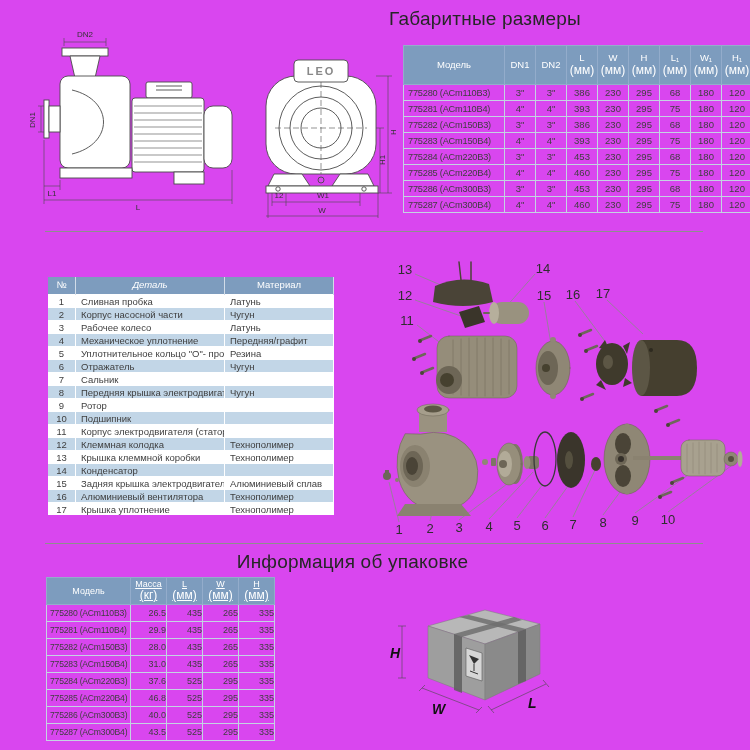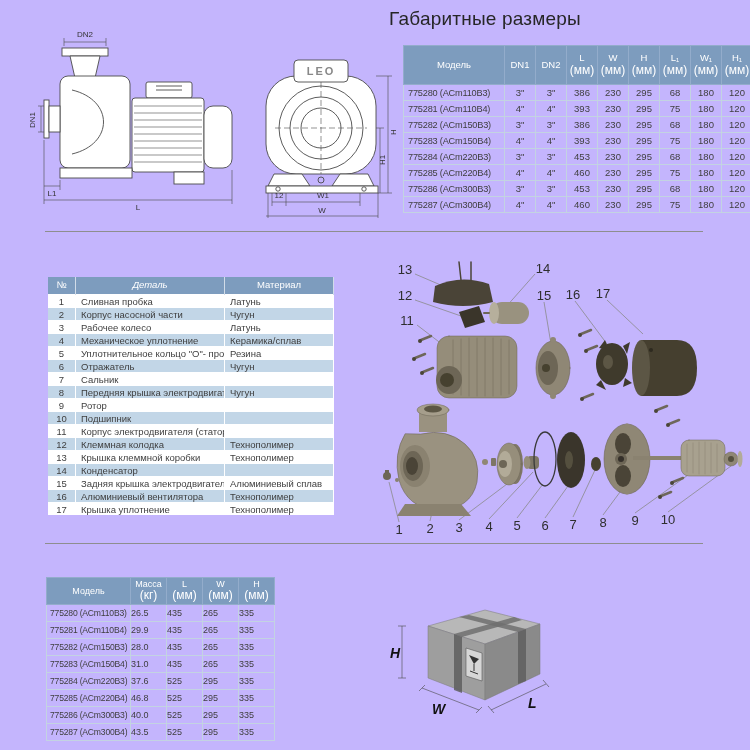--- a/index.html
+++ b/index.html
@@ -1,16 +1,16 @@
 <!DOCTYPE html>
 <html><head>
 <meta charset="utf-8">
 <style>
   html,body{margin:0;padding:0;background:#fff;}
-  .page{position:relative;width:750px;height:750px;background:#c4b5fd;overflow:hidden;
+  .page{position:relative;width:750px;height:750px;background:#d946ef;overflow:hidden;
         font-family:"Liberation Sans",sans-serif;color:#3e3e3e;}
   .section-title{position:absolute;text-align:center;font-size:19px;color:#262626;letter-spacing:.2px;}
   .divider{position:absolute;left:45px;width:658px;height:1px;background:#8e8e8e;}
 
   table{border-collapse:collapse;table-layout:fixed;}
   th{font-weight:normal;background:#7d9cbe;color:#fff;vertical-align:middle;}
   .th-top{line-height:1.15;}
   .th-sub{font-size:12px;line-height:1.1;}
 
   .dim-table{position:absolute;left:403px;top:45px;width:322px;font-size:9.5px;}
@@ -26,24 +26,24 @@
                   white-space:nowrap;overflow:hidden;}
   .parts-table td:first-child{text-align:center;padding:0;}
   .parts-table tbody tr:nth-child(even){background:#c2d6e7;}
   .parts-table tbody tr:nth-child(odd){background:#fff;}
   .parts-table th:nth-child(1){width:25px;}
   .parts-table th:nth-child(2){width:146px;font-style:italic;}
   .parts-table th:nth-child(3){width:106px;}
 
   .pack-table{position:absolute;left:46px;top:577px;width:213px;font-size:9px;}
   .pack-table th{border:1px solid #93accb;height:22px;font-size:9px;}
-  .pack-table td{border:1px solid #c3d3e2;height:16px;text-align:left;padding:0;}
+  .pack-table td{border:1px solid #c3d3e2;height:16px;text-align:right;padding:0;}
   .pack-table td:first-child{text-align:left;padding-left:3px;font-size:8.6px;letter-spacing:-.2px;}
   .pack-table th:nth-child(1){width:81px;}
-  .pack-table th:nth-child(n+2){width:33px;}
+  .pack-table th:nth-child(n+2){width:33px;text-decoration:underline;}
 
   .svg-abs{position:absolute;}
   .tech{stroke:#4a4a4a;fill:none;stroke-width:.9;}
   .techf{stroke:#4a4a4a;fill:#fff;stroke-width:.9;}
   .dim{stroke:#4a4a4a;stroke-width:.6;fill:none;}
   .dimtext{font-family:"Liberation Sans",sans-serif;font-size:8px;fill:#333;}
   .numtext{font-family:"Liberation Sans",sans-serif;font-size:13px;fill:#2e2e2e;}
   .leader{stroke:#8a8a8a;stroke-width:.8;fill:none;}
   .boxlbl{font-family:"Liberation Sans",sans-serif;font-size:14px;font-style:italic;font-weight:bold;fill:#111;}
 </style>
@@ -292,21 +292,21 @@
           <td>Чугун</td>
         </tr>
         <tr>
           <td>3</td>
           <td>Рабочее колесо</td>
           <td>Латунь</td>
         </tr>
         <tr>
           <td>4</td>
           <td>Механическое уплотнение</td>
-          <td>Керамика/сплав</td>
+          <td>Передняя/графит</td>
         </tr>
         <tr>
           <td>5</td>
           <td>Уплотнительное кольцо "О"- профиля</td>
           <td>Резина</td>
         </tr>
         <tr>
           <td>6</td>
           <td>Отражатель</td>
           <td>Чугун</td>
@@ -539,20 +539,21 @@
       <text class="numtext" x="170" y="274">6</text>
       <text class="numtext" x="198" y="273">7</text>
       <text class="numtext" x="228" y="271">8</text>
       <text class="numtext" x="260" y="269">9</text>
       <text class="numtext" x="293" y="268">10</text>
     </g>
   </svg>
 
   <div class="divider" style="top:543px;"></div>
 
+  <div class="section-title" style="left:180px;top:551px;width:345px;">Информация об упаковке</div>
 
   <table class="pack-table">
       <thead>
         <tr>
           <th>
             <div class="th-top">Модель</div>
           </th>
           <th>
             <div class="th-top">Масса</div>
             <div class="th-sub">(кг)</div>

